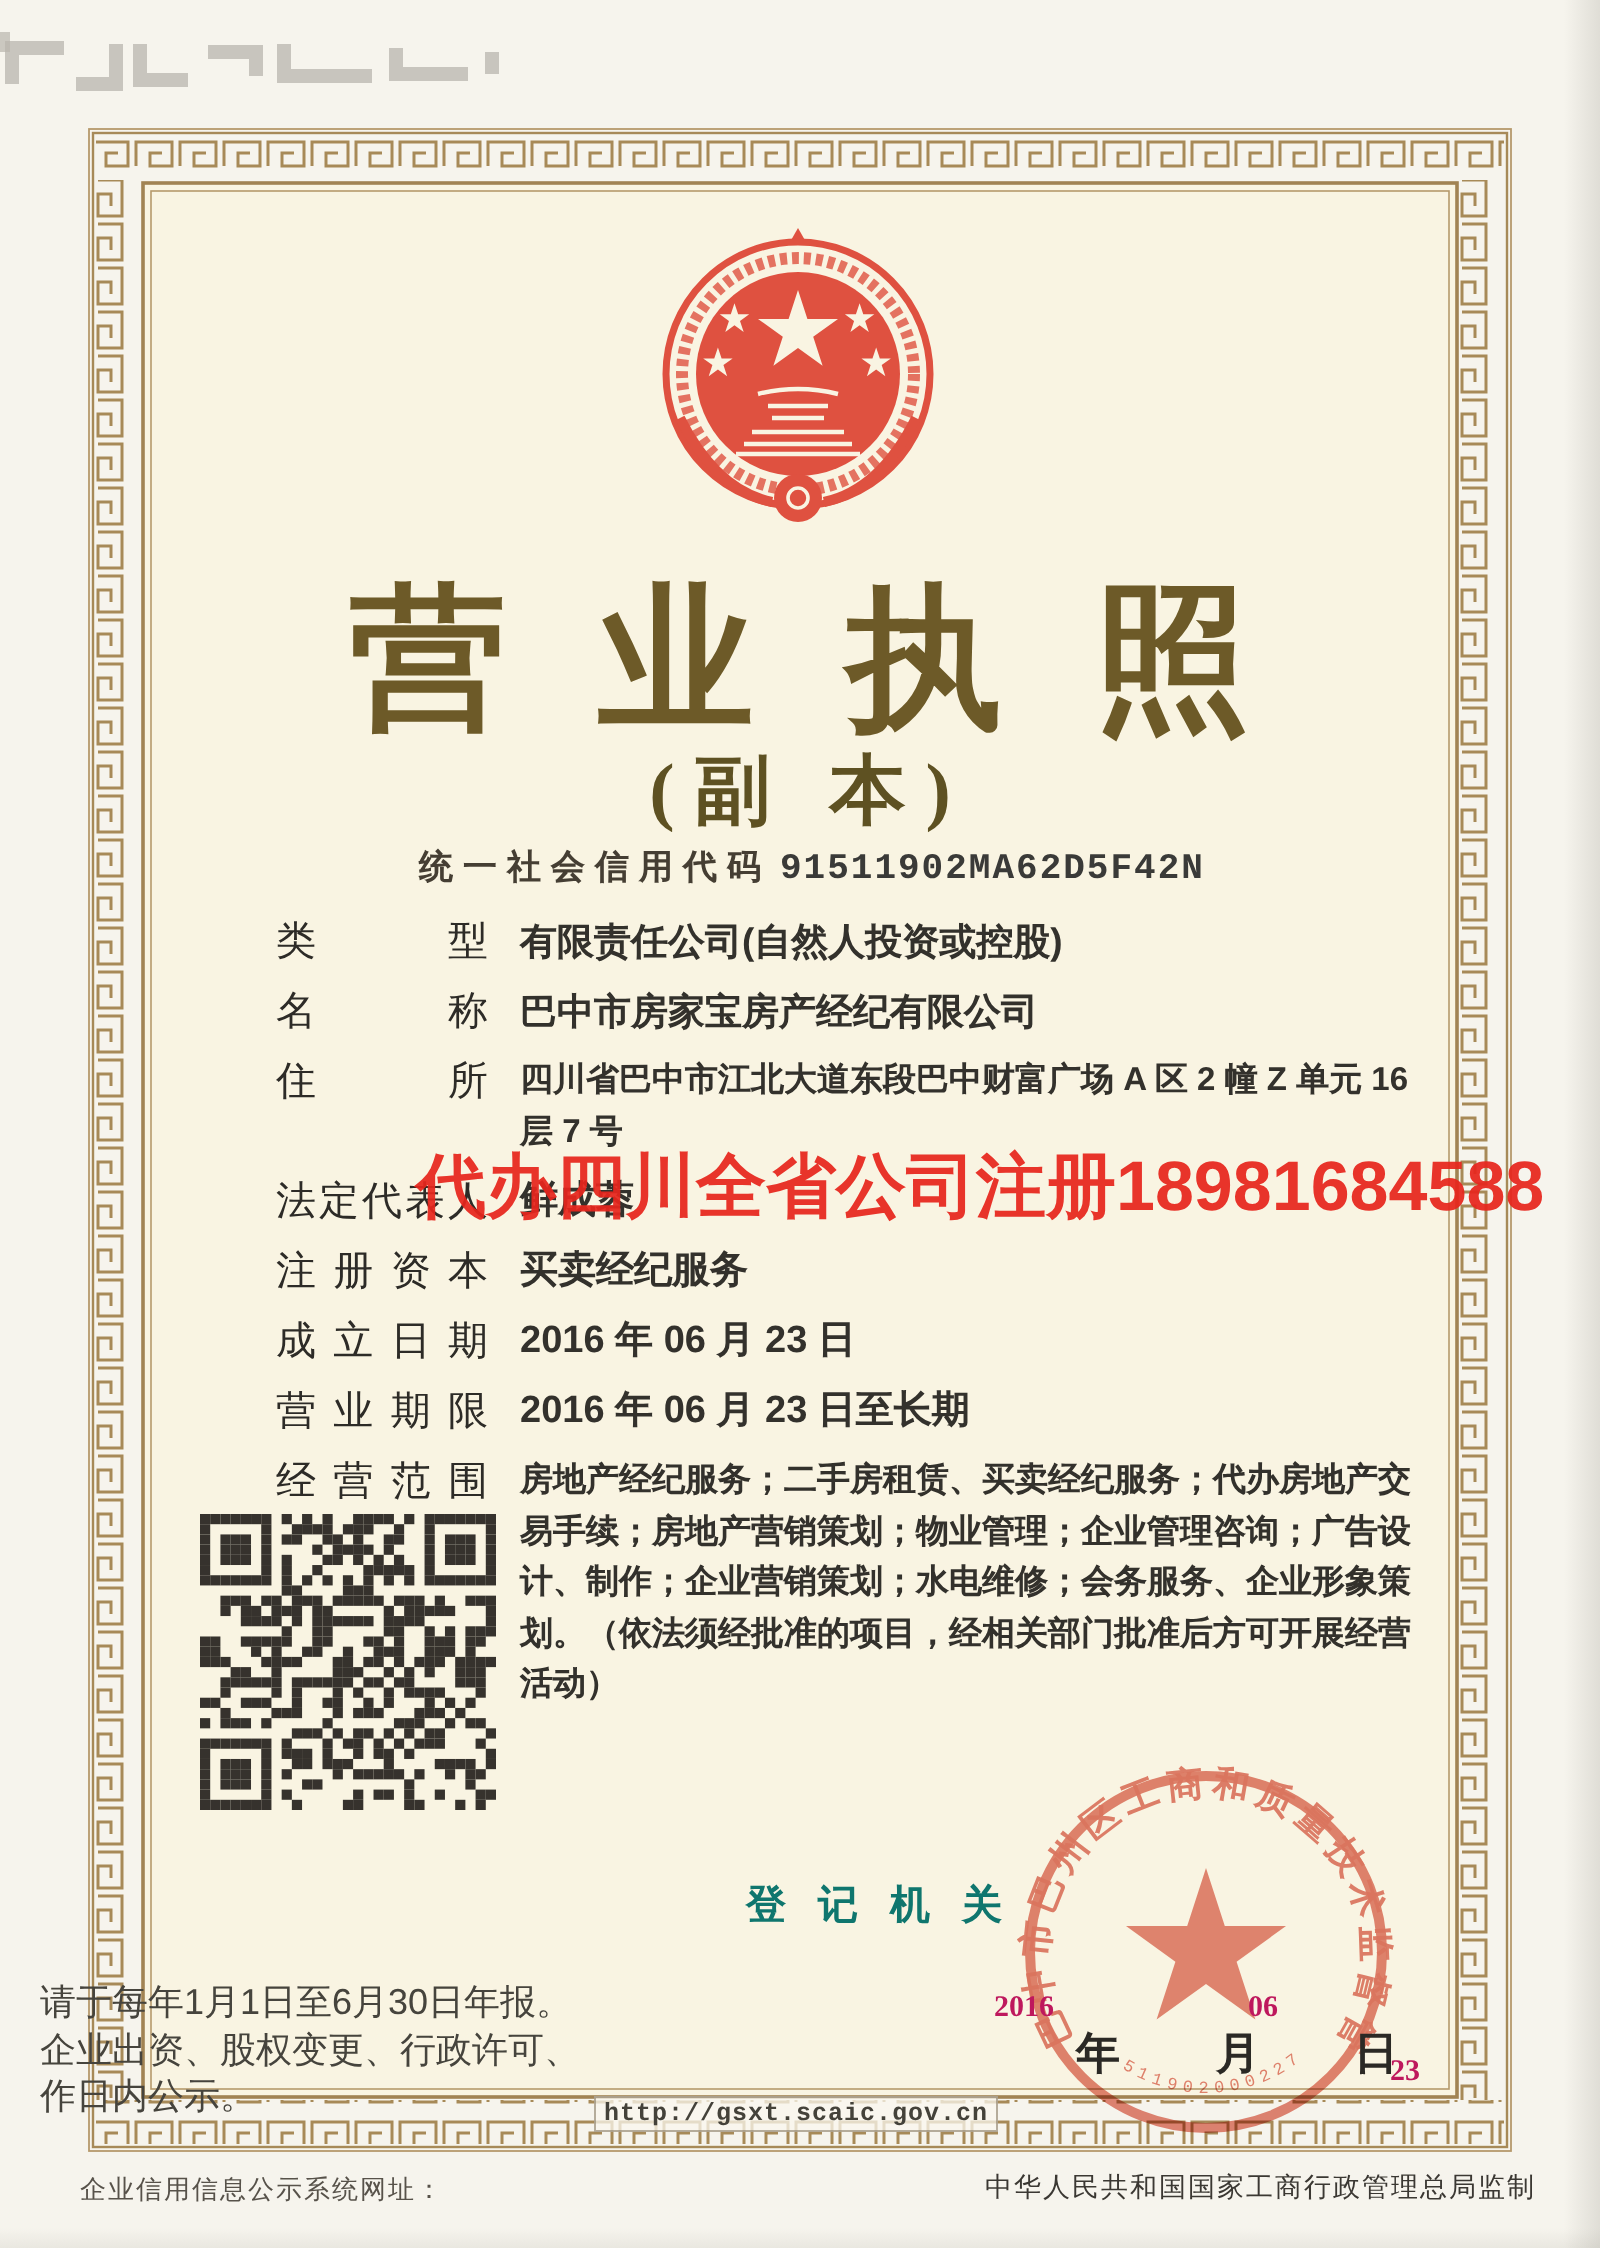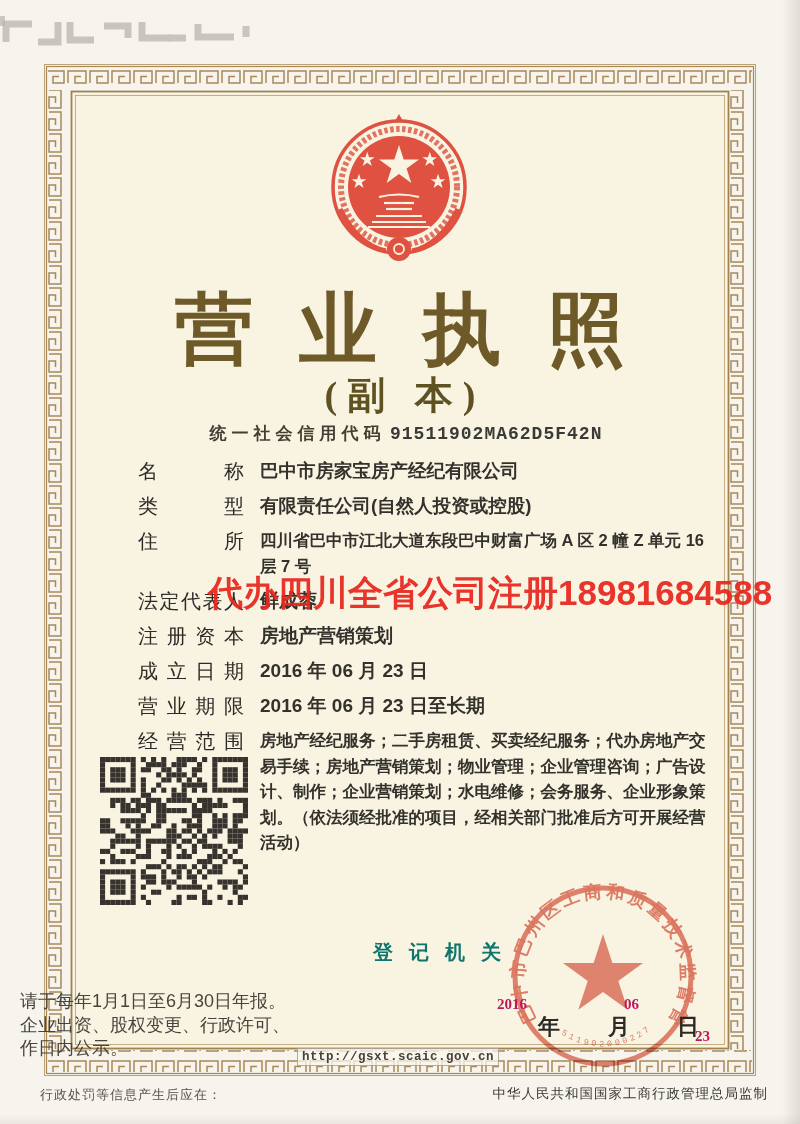--- a/index.html
+++ b/index.html
@@ -123,38 +123,38 @@
   <div class="title"><span>营业执照</span></div>
   <div class="subtitle"><span>(副 本)</span></div>
 
   <div class="code-line">
     <span class="code-label">统一社会信用代码</span>
     <span class="code-value">91511902MA62D5F42N</span>
   </div>
 
   <div class="fields">
     <div class="frow">
+      <span class="flabel">类型</span>
+      <span class="fvalue fv-lg">有限责任公司(自然人投资或控股)</span>
+    </div>
+    <div class="frow">
       <span class="flabel">名称</span>
       <span class="fvalue fv-lg">巴中市房家宝房产经纪有限公司</span>
     </div>
     <div class="frow">
-      <span class="flabel">类型</span>
-      <span class="fvalue fv-lg">有限责任公司(自然人投资或控股)</span>
-    </div>
-    <div class="frow">
       <span class="flabel">住所</span>
       <span class="fvalue fv-sm">四川省巴中市江北大道东段巴中财富广场 A 区 2 幢 Z 单元 16 层 7 号</span>
     </div>
     <div class="frow">
       <span class="flabel">法定代表人</span>
       <span class="fvalue fv-md">鲜成蓉</span>
     </div>
     <div class="frow">
       <span class="flabel">注册资本</span>
-      <span class="fvalue fv-md">房地产营销策划</span>
+      <span class="fvalue fv-md">买卖经纪服务</span>
     </div>
     <div class="frow">
       <span class="flabel">成立日期</span>
       <span class="fvalue fv-md">2016 年 06 月 23 日</span>
     </div>
     <div class="frow">
       <span class="flabel">营业期限</span>
       <span class="fvalue fv-md">2016 年 06 月 23 日至长期</span>
     </div>
     <div class="frow">
@@ -607,18 +607,18 @@
   <span class="date-char" style="left:677px;top:1012px;">日</span>
 
   <div class="notes">
     <div>请于每年1月1日至6月30日年报。</div>
     <div>企业出资、股权变更、行政许可、</div>
     <div>作日内公示。</div>
   </div>
 
   <span class="url-stamp">http://gsxt.scaic.gov.cn</span>
 
-  <div class="footer-left">行政处罚等信息产生后应在：</div>
+  <div class="footer-left">企业信用信息公示系统网址：</div>
   <div class="footer-right">中华人民共和国国家工商行政管理总局监制</div>
 
   <div class="scan-edge-right"></div>
   <div class="scan-edge-bottom"></div>
 </div>
 
 </body></html>

